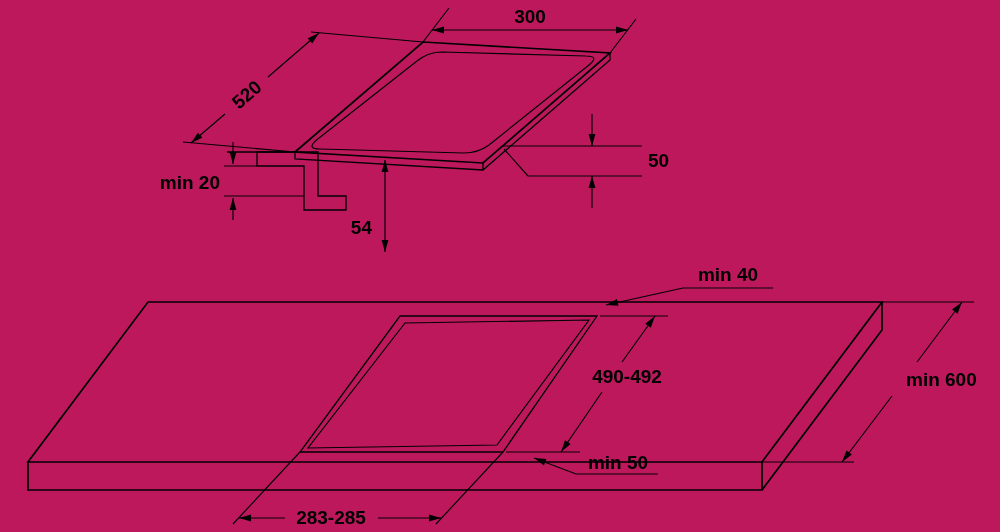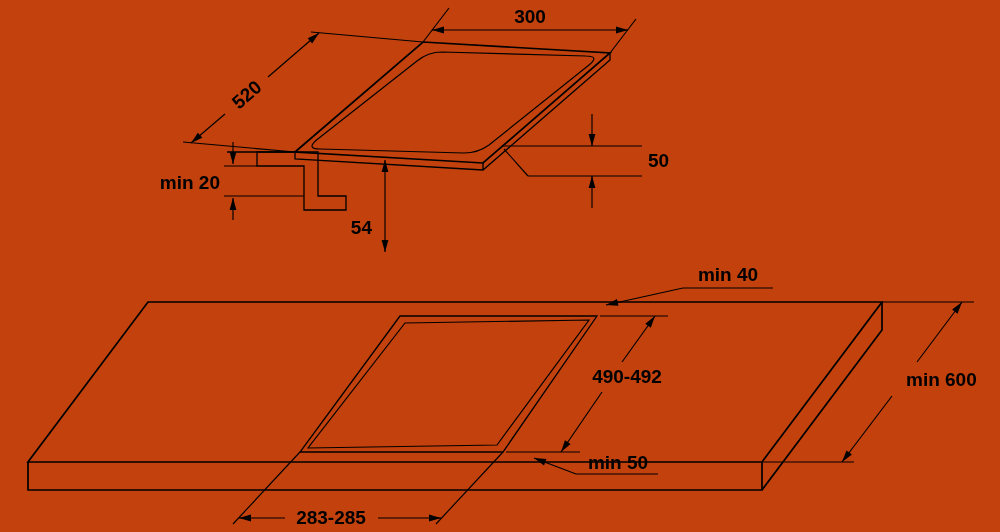--- a/index.html
+++ b/index.html
@@ -1,16 +1,16 @@
 <!DOCTYPE html>
 <html><head>
 <meta charset="utf-8">
 <style>
   html,body{margin:0;padding:0;background:#ffffff;}
-  .canvas{width:1000px;height:532px;position:relative;background:#c2410c;overflow:hidden;}
+  .canvas{width:1000px;height:532px;position:relative;background:#be185d;overflow:hidden;}
   svg{display:block;}
   .stroke{fill:none;stroke:#000;stroke-linecap:butt;stroke-linejoin:miter;}
   .w-out{stroke-width:1.7;}
   .w-mid{stroke-width:1.3;}
   .w-dim{stroke-width:1.15;}
   .lbl{font-family:"Liberation Sans", sans-serif;font-size:19px;font-weight:600;fill:#000;}
 </style>
 </head>
 <body>
 

